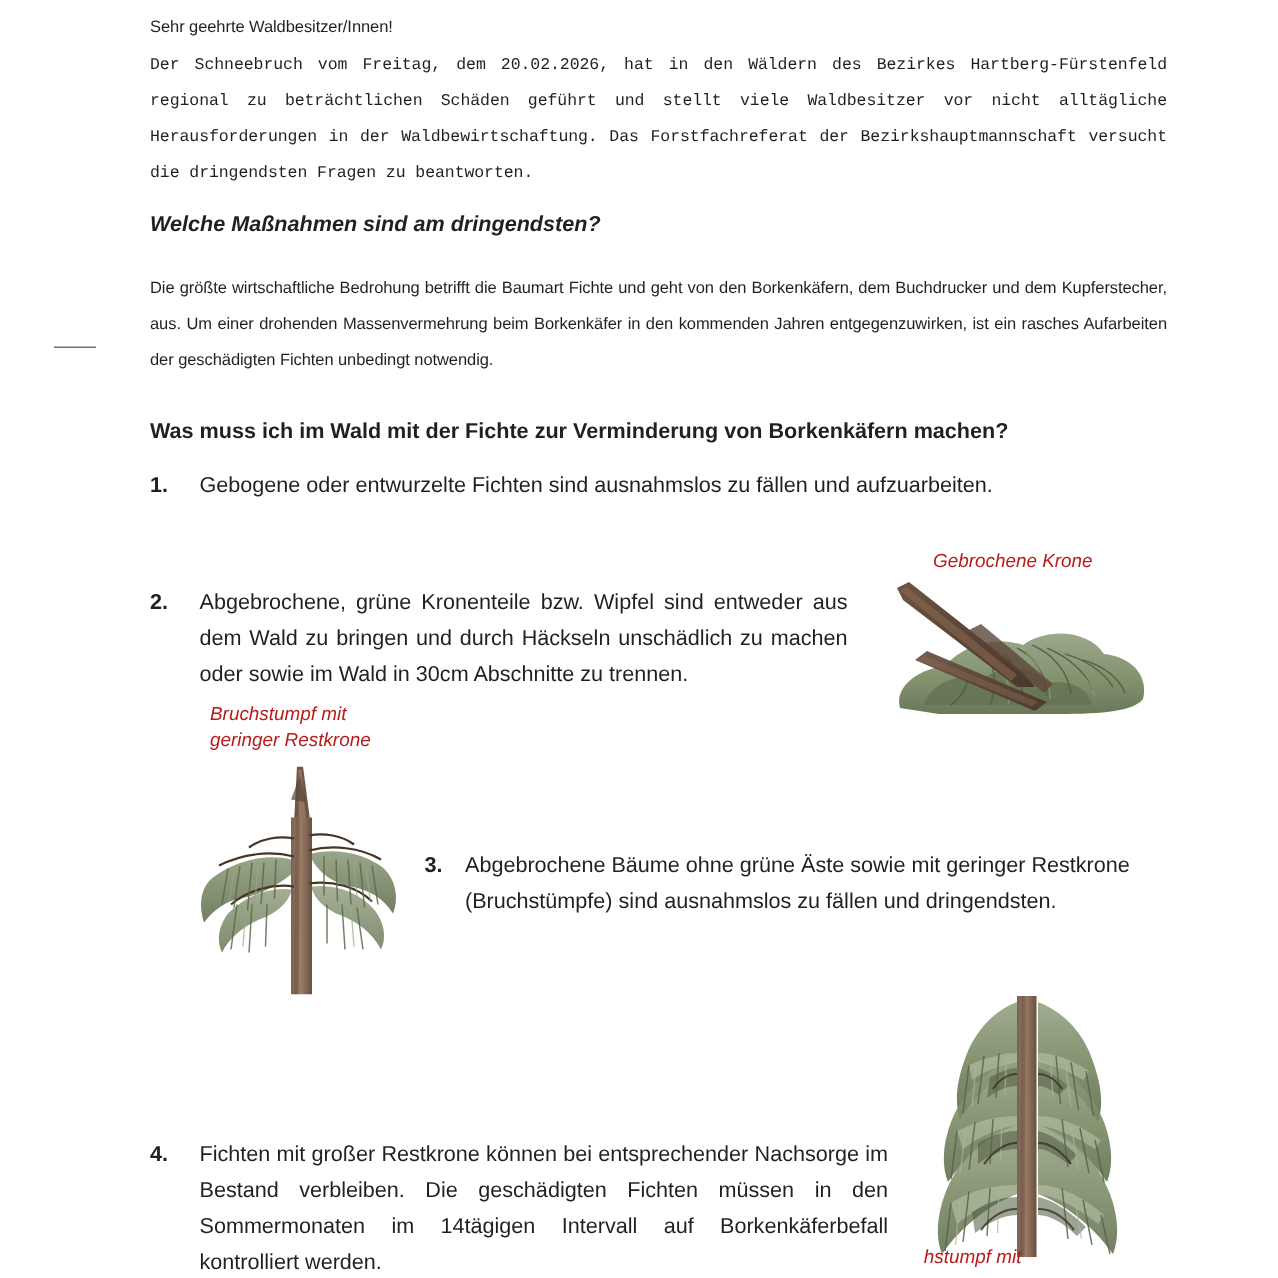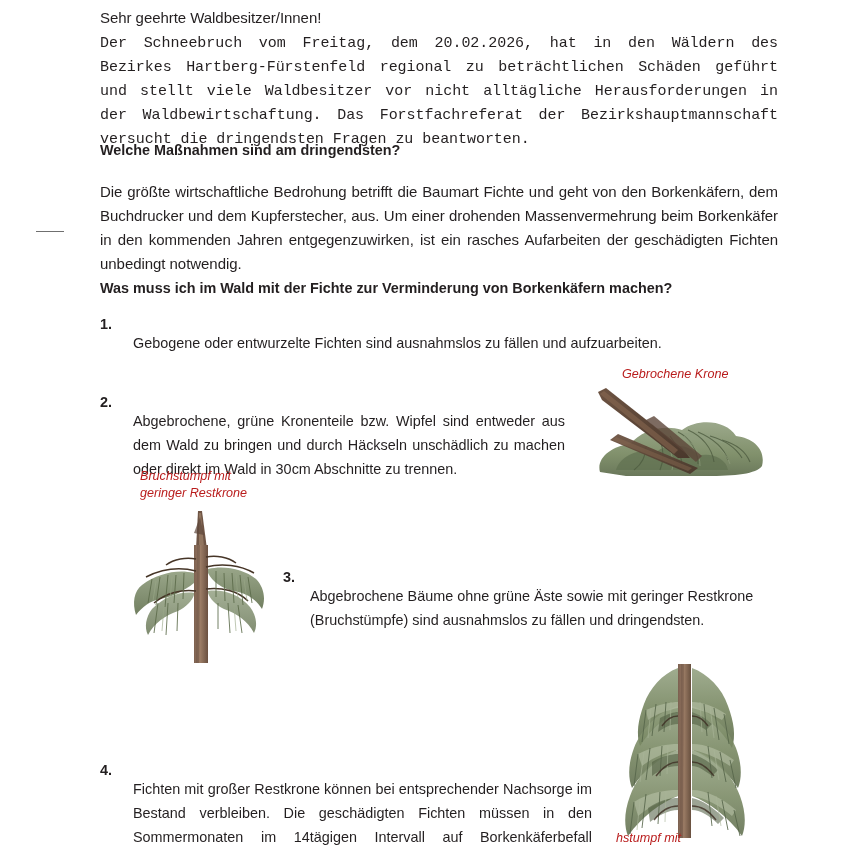--- a/index.html
+++ b/index.html
@@ -29,21 +29,21 @@
 
   
   .col {
     position: absolute;
     left: 100px;
     width: 678px;
   }
 
   p.para {
     margin: 0;
-    font-size: 15px;
+    font-size: 11px;
     line-height: 24px;
     text-align: justify;
     text-justify: inter-word;
     letter-spacing: -0.05px;
   }
   p.para.left { text-align: left; }
 
   h3.q {
     margin: 0;
     font-size: 14.4px;
@@ -62,21 +62,20 @@
     font-size: 14.4px;
     line-height: 24px;
     font-weight: bold;
     flex: 0 0 auto;
   }
   .item .body {
     font-size: 14.4px;
     line-height: 24px;
     text-align: justify;
     text-justify: inter-word;
-    margin-top: 19px;
   }
   .item .body.left { text-align: left; }
 
   
   .figure { position: absolute; }
   .figcap {
     position: absolute;
     font-family: "Liberation Sans", sans-serif;
     font-size: 12.6px;
     font-style: italic;
@@ -94,40 +93,40 @@
   <div class="margin-mark"></div>
 
   <div class="col" style="top:6px;">
     <p class="para left">Sehr geehrte Waldbesitzer/Innen!</p>
   </div>
 
   <div class="col" style="top:32px;font-family:Liberation Mono, monospace;">
     <p class="para">Der Schneebruch vom Freitag, dem 20.02.2026, hat in den Wäldern des Bezirkes Hartberg-Fürstenfeld regional zu beträchtlichen Schäden geführt und stellt viele Waldbesitzer vor nicht alltägliche Herausforderungen in der Waldbewirtschaftung. Das Forstfachreferat der Bezirkshauptmannschaft versucht die dringendsten Fragen zu beantworten.</p>
   </div>
 
-  <div class="col" style="top:138px;">
+  <div class="col" style="top:138px;font-style:italic;">
     <h3 class="q">Welche Maßnahmen sind am dringendsten?</h3>
   </div>
 
   <div class="col" style="top:180px;">
     <p class="para">Die größte wirtschaftliche Bedrohung betrifft die Baumart Fichte und geht von den Borkenkäfern, dem Buchdrucker und dem Kupferstecher, aus. Um einer drohenden Massenvermehrung beim Borkenkäfer in den kommenden Jahren entgegenzuwirken, ist ein rasches Aufarbeiten der geschädigten Fichten unbedingt notwendig.</p>
   </div>
 
   <div class="col" style="top:276px;">
     <h3 class="q">Was muss ich im Wald mit der Fichte zur Verminderung von Borkenkäfern machen?</h3>
   </div>
 
   <div class="item" style="left:100px; top:312px; width:678px;">
     <span class="num" style="width:33px;">1.</span>
     <span class="body left" style="width:645px;">Gebogene oder entwurzelte Fichten sind ausnahmslos zu fällen und aufzuarbeiten.</span>
   </div>
 
   <div class="item" style="left:100px; top:390px; width:465px;">
     <span class="num" style="width:33px;">2.</span>
-    <span class="body" style="width:432px;">Abgebrochene, grüne Kronenteile bzw. Wipfel sind entweder aus dem Wald zu bringen und durch Häckseln unschädlich zu machen oder direkt im Wald in 30cm Abschnitte zu trennen.</span>
+    <span class="body" style="width:432px;">Abgebrochene, grüne Kronenteile bzw. Wipfel sind entweder aus dem Wald zu bringen und durch Häckseln unschädlich zu machen oder sowie im Wald in 30cm Abschnitte zu trennen.</span>
   </div>
 
   <div class="figure" style="left:586px; top:366px; width:200px; height:110px;">
     <div class="figcap" style="left:36px; top:0px;">Gebrochene Krone</div>
     <svg width="200" height="92" viewBox="0 0 200 92" style="position:absolute;left:0;top:20px;" aria-hidden="true">
       <defs>
         <linearGradient id="fol1" x1="0" y1="0" x2="0" y2="1">
           <stop offset="0%" stop-color="#93a181"></stop>
           <stop offset="60%" stop-color="#76875f"></stop>
           <stop offset="100%" stop-color="#5d6c4c"></stop>

